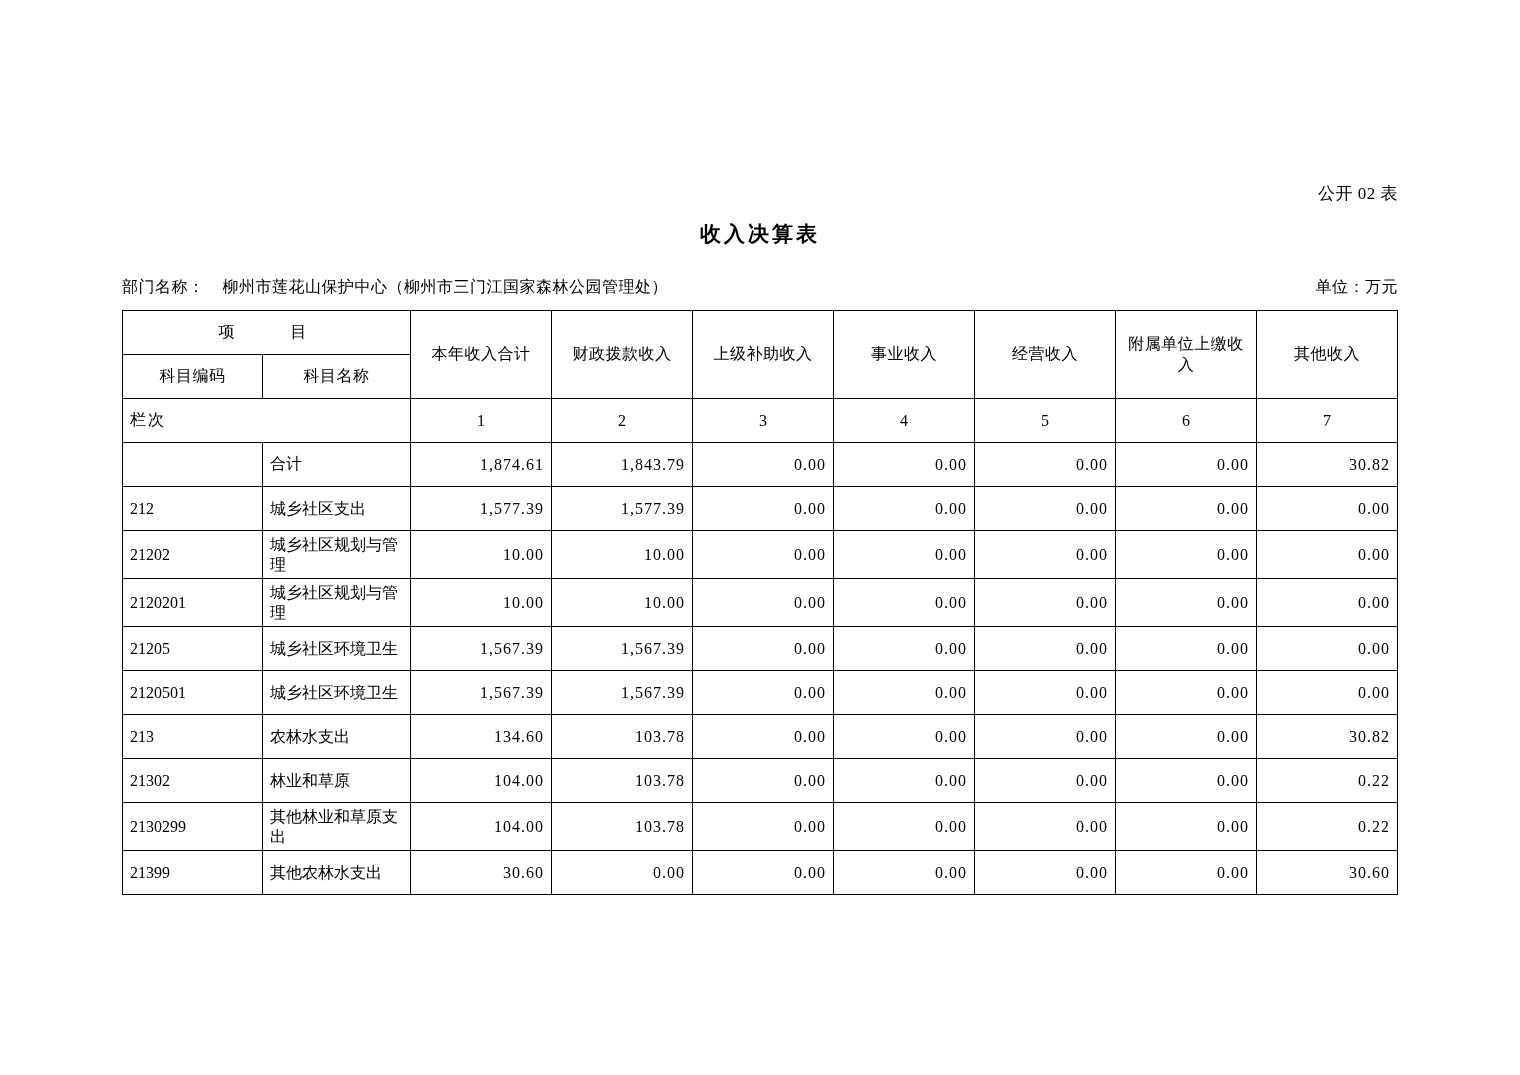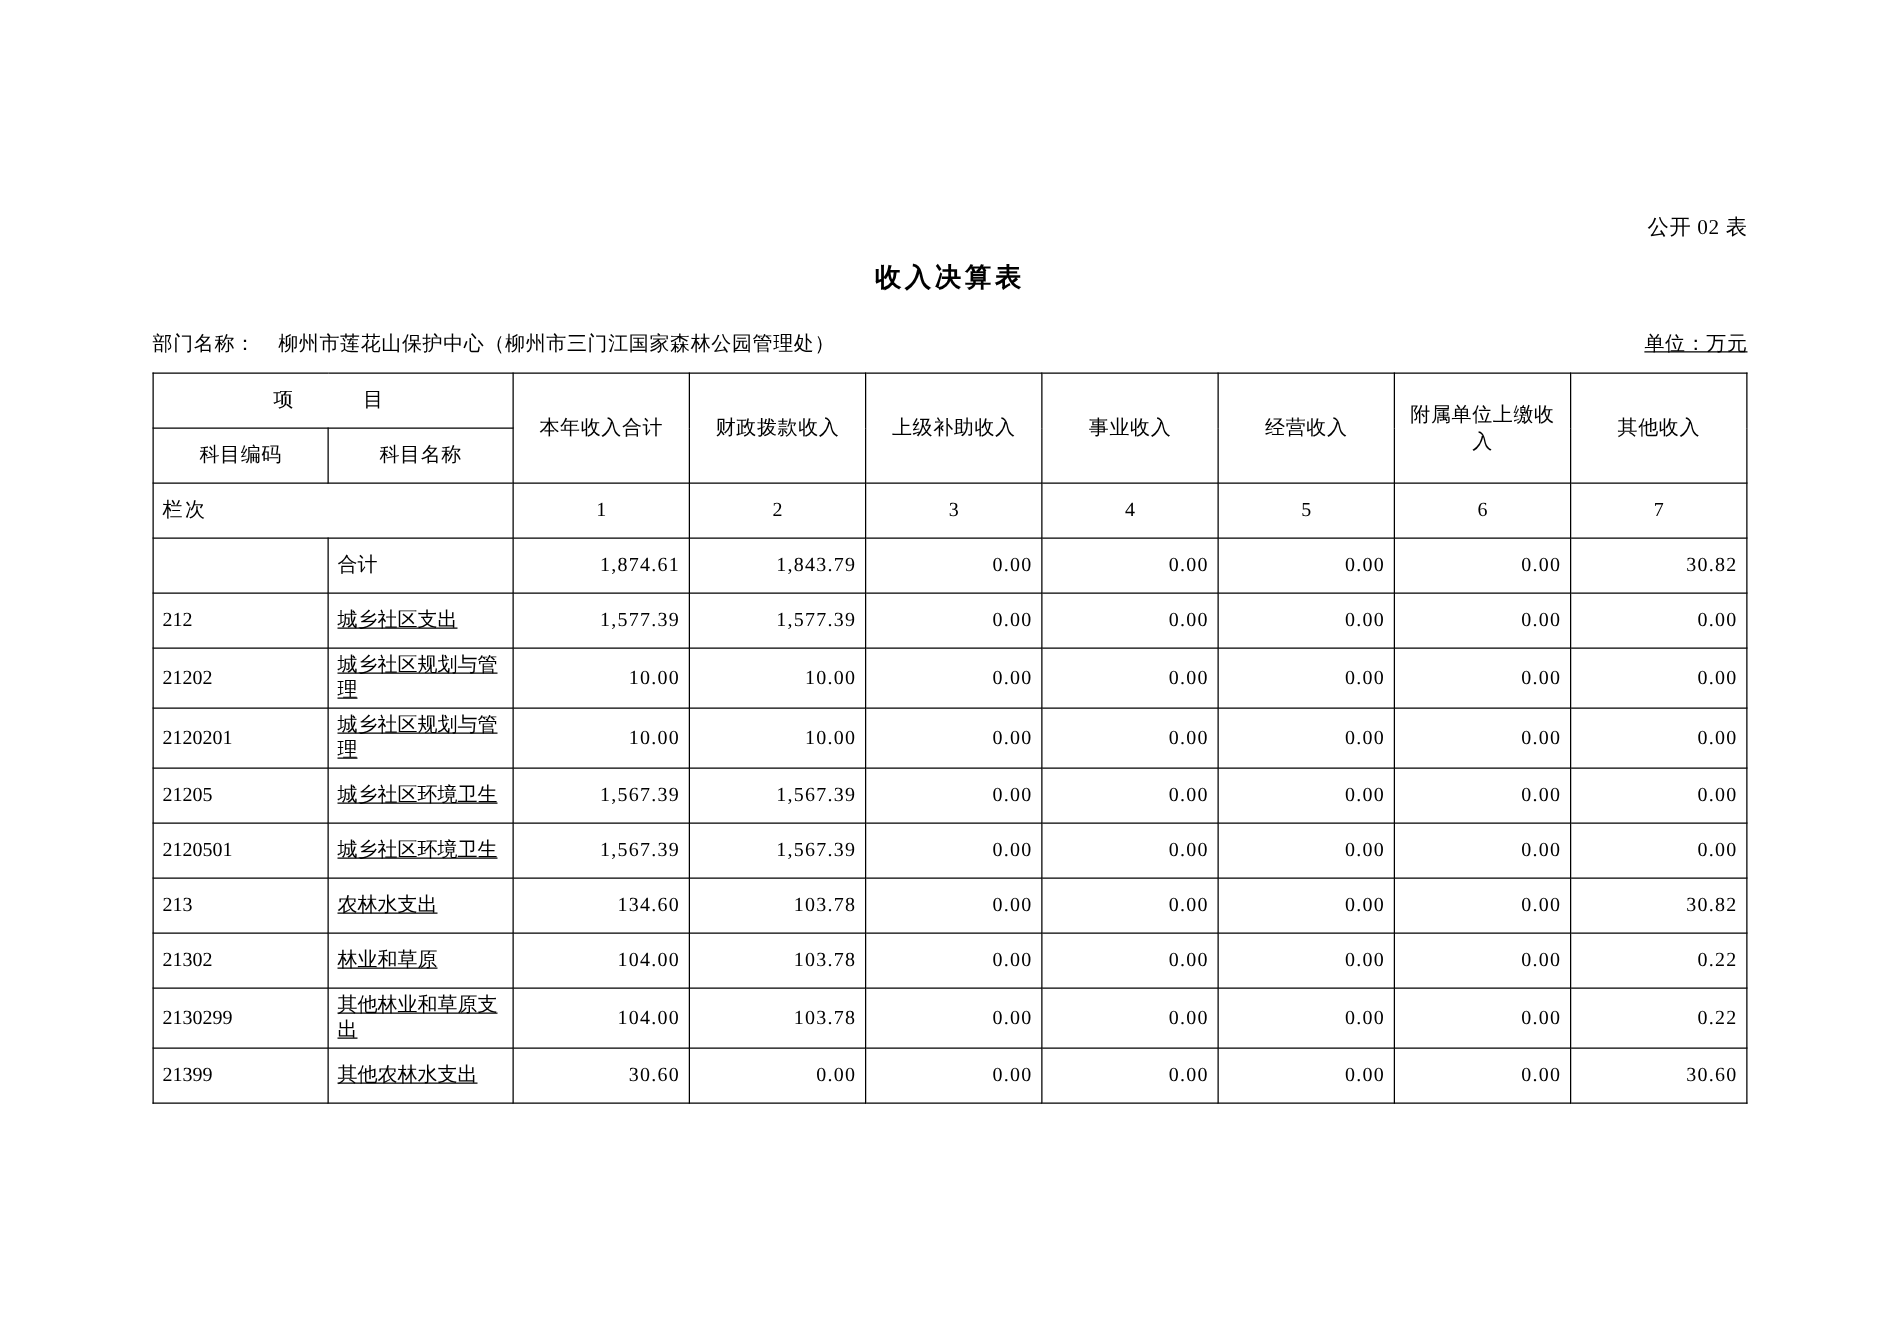--- a/index.html
+++ b/index.html
@@ -10,21 +10,21 @@
   body {
     width: 1520px;
     height: 1075px;
     font-family: "Liberation Serif", serif;
     color: #000000;
     position: relative;
     overflow: hidden;
   }
   .page {
     position: absolute;
-    left: 0; top: 0;
+    left: 0; top: 12px;
     width: 1520px;
     height: 924px;
   }
   .form-no {
     position: absolute;
     right: 122px;
     top: 170px;
     font-size: 17px;
     letter-spacing: 0.5px;
   }
@@ -54,21 +54,20 @@
     white-space: nowrap;
   }
   .meta-left .label { letter-spacing: 0.5px; }
   .meta-left .value { margin-left: 14px; letter-spacing: 0.5px; }
   .meta-right {
     position: absolute;
     right: 0;
     top: 0;
     white-space: nowrap;
     letter-spacing: 0.5px;
-    text-decoration: underline;
   }
   table.fin {
     position: absolute;
     left: 122px;
     top: 298px;
     border-collapse: collapse;
     width: 1276px;
     table-layout: fixed;
   }
   table.fin td {
@@ -91,21 +90,21 @@
   }
   .hdr-item {
     text-align: center;
     letter-spacing: 8px;
     padding-left: 12px;
   }
   .hdr-tall { height: 56px; }
   .colnum { text-align: center; font-size: 16px; }
   .rowlabel-center { text-align: left; }
   .code-cell { text-align: left; padding-left: 12px; }
-  .name-cell { text-align: left; padding-left: 14px; line-height: 1.25; text-decoration: underline; }
+  .name-cell { text-align: left; padding-left: 14px; line-height: 1.25; }
   .num {
     text-align: right;
     padding-right: 10px;
     font-family: "Liberation Serif", serif;
     letter-spacing: 1px;
   }
   .lanci {
     letter-spacing: 2px;
   }
   .two-line { line-height: 1.22; }

